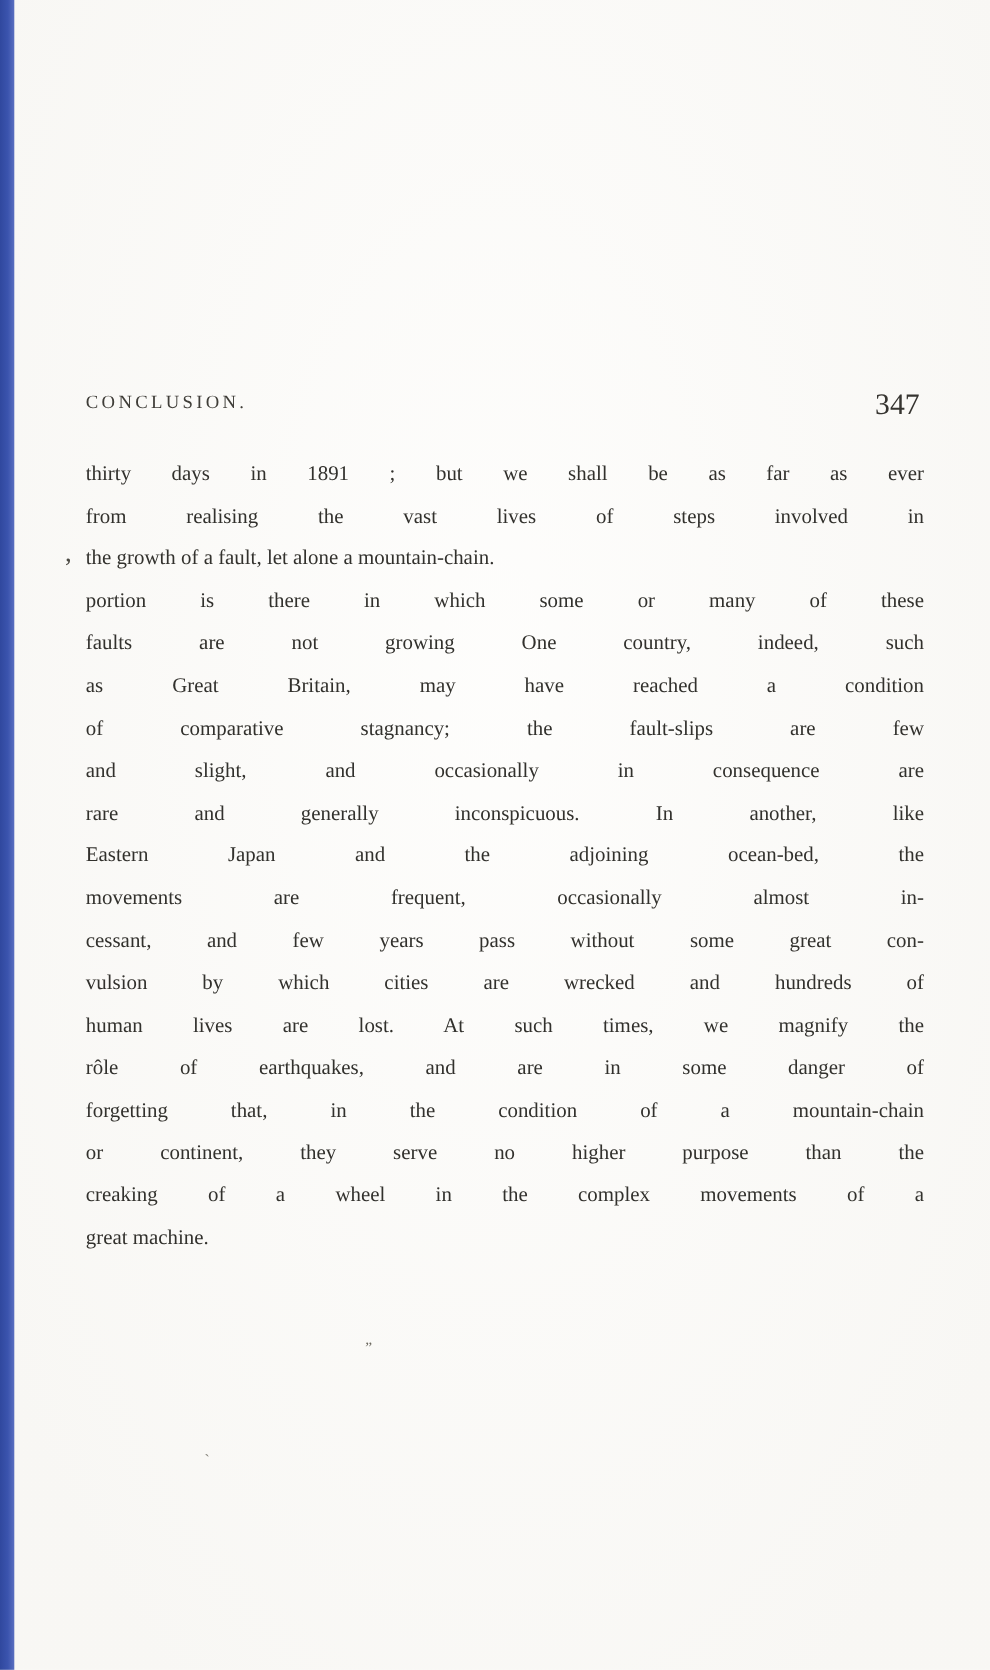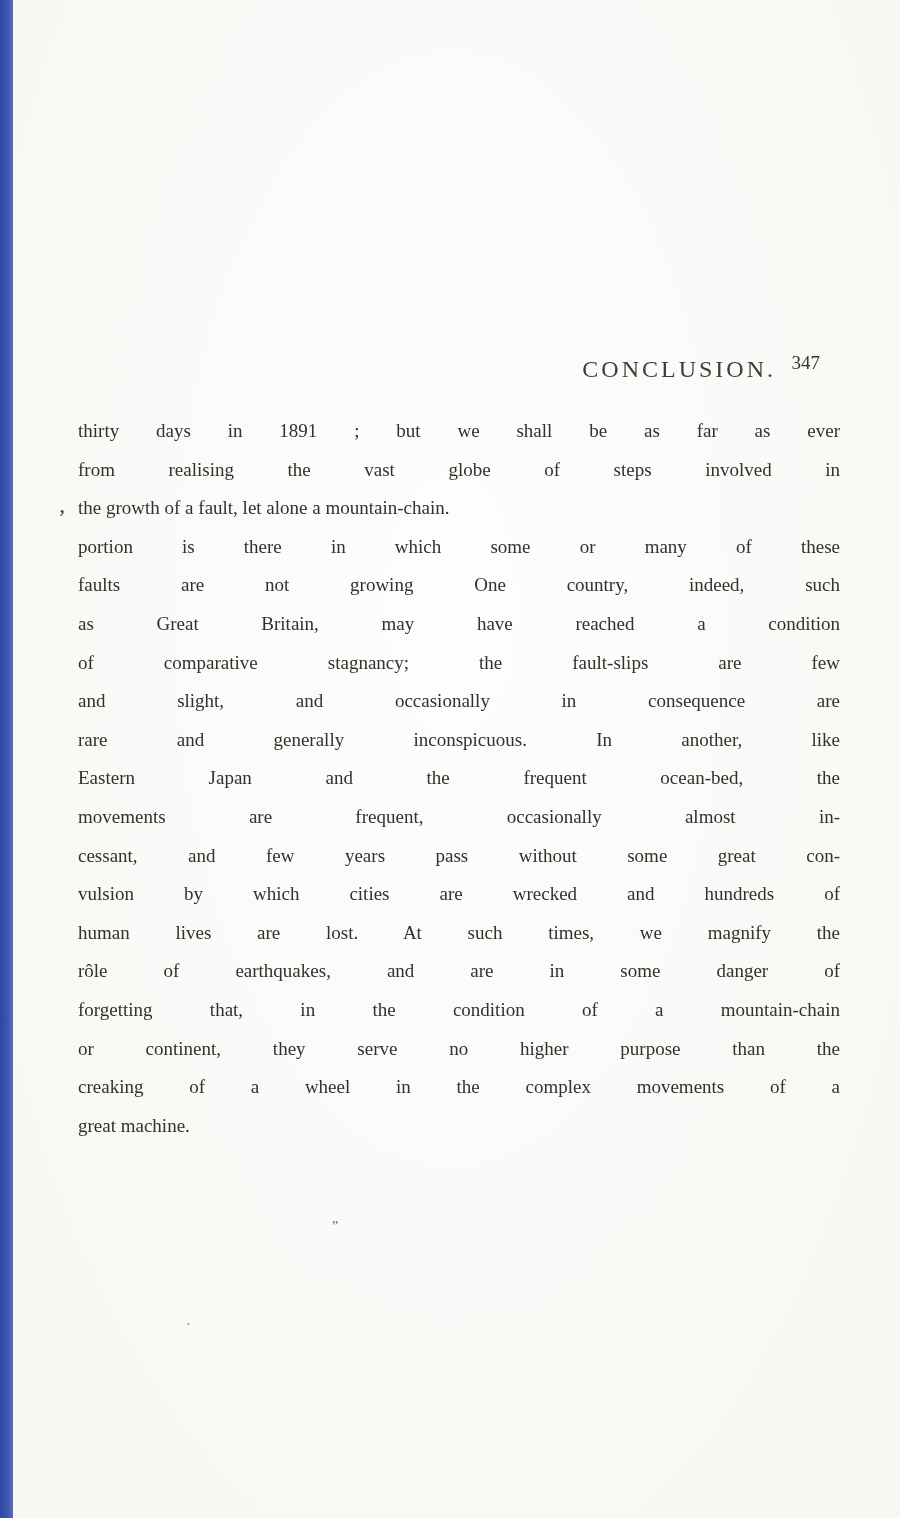--- a/index.html
+++ b/index.html
@@ -39,30 +39,30 @@
   .page-header {
     position: relative;
     height: 40px;
     margin-bottom: 20px;
   }
   .running-title {
     position: absolute;
     left: 0;
     right: 64px;
     top: 4px;
-    text-align: right;
-    font-size: 24px;
+    text-align: left;
+    font-size: 17px;
     letter-spacing: 3px;
     color: #3f3d38;
   }
   .page-number {
     position: absolute;
-    right: 20px;
+    right: 4px;
     top: 0;
-    font-size: 19px;
+    font-size: 27px;
     color: #363430;
   }
   .textblock {
     color: #32312d;
     font-size: 19px;
     line-height: 38.6px;
   }
   .line {
     text-align: justify;
     text-align-last: justify;
@@ -100,32 +100,32 @@
 
     <div class="page-header">
       <div class="running-title">CONCLUSION.</div>
       <div class="page-number">347</div>
     </div>
 
     <div class="textblock">
 
       <div>
         <div class="line">thirty days in 1891 ; but we shall be as far as ever</div>
-        <div class="line">from realising the vast globe of steps involved in</div>
+        <div class="line">from realising the vast lives of steps involved in</div>
         <div class="line last">the growth of a fault, let alone a mountain-chain.</div>
       </div>
 
       <div>
         <div class="line">portion is there in which some or many of these</div>
         <div class="line">faults are not growing  One country, indeed, such</div>
         <div class="line">as Great Britain, may have reached a condition</div>
         <div class="line">of comparative stagnancy; the fault-slips are few</div>
         <div class="line">and slight, and occasionally in consequence are</div>
         <div class="line">rare and generally inconspicuous.  In another, like</div>
-        <div class="line">Eastern Japan and the frequent ocean-bed, the</div>
+        <div class="line">Eastern Japan and the adjoining ocean-bed, the</div>
         <div class="line">movements are frequent, occasionally almost in-</div>
         <div class="line">cessant, and few years pass without some great con-</div>
         <div class="line">vulsion by which cities are wrecked and hundreds of</div>
         <div class="line">human lives are lost.  At such times, we magnify the</div>
         <div class="line">rôle of earthquakes, and are in some danger of</div>
         <div class="line">forgetting that, in the condition of a mountain-chain</div>
         <div class="line">or continent, they serve no higher purpose than the</div>
         <div class="line">creaking of a wheel in the complex movements of a</div>
         <div class="line last">great machine.</div>
       </div>

